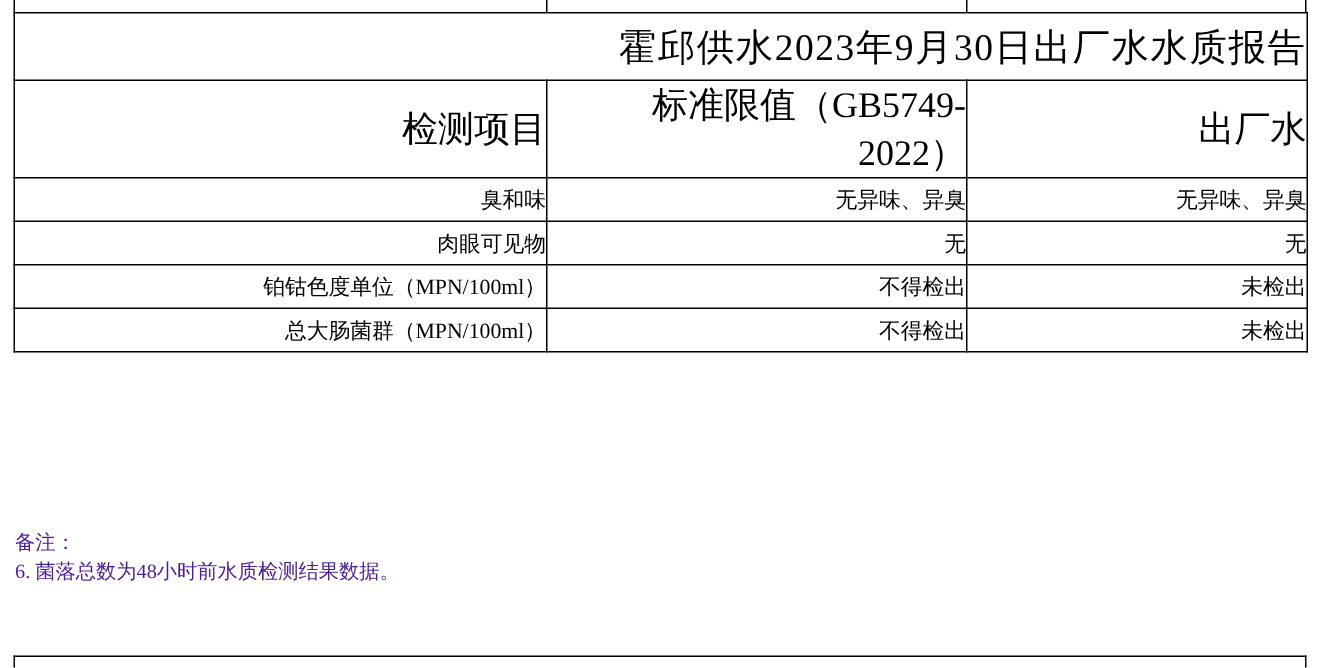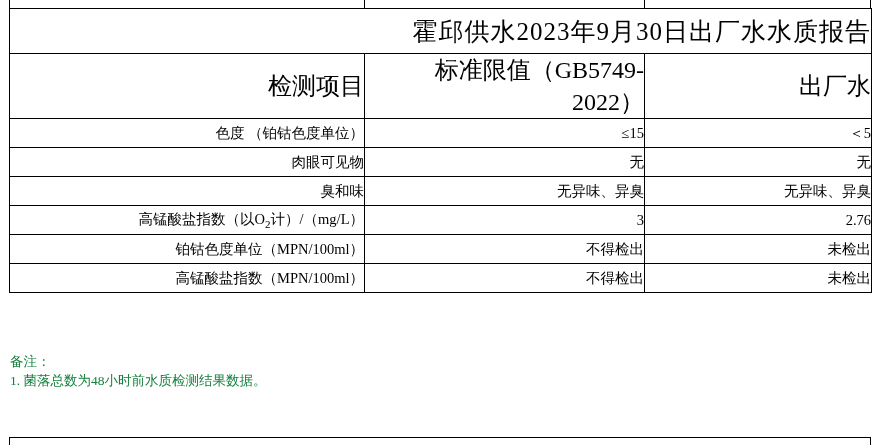--- a/index.html
+++ b/index.html
@@ -76,21 +76,21 @@
     font-size: 11px;
     vertical-align: sub;
   }
   .notes {
     position: absolute;
     left: 10px;
     top: 352px;
     width: 700px;
     font-size: 13.5px;
     line-height: 19px;
-    color: #15803d;
+    color: #4c1d95;
   }
   .notes div {
     white-space: nowrap;
   }
   
   .bottom-strip {
     position: absolute;
     left: 9px;
     top: 437px;
     width: 862px;
@@ -120,52 +120,42 @@
       <tr>
         <td class="title-cell" colspan="3">霍邱供水2023年9月30日出厂水水质报告</td>
       </tr>
       <tr>
         <td class="head-cell">检测项目</td>
         <td class="head-cell">标准限值（GB5749-2022）</td>
         <td class="head-cell">出厂水</td>
       </tr>
 
       <tr>
-        <td class="body-cell">色度 （铂钴色度单位）</td>
-        <td class="body-cell">≤15</td>
-        <td class="body-cell">＜5</td>
+        <td class="body-cell">臭和味</td>
+        <td class="body-cell">无异味、异臭</td>
+        <td class="body-cell">无异味、异臭</td>
       </tr>
       <tr>
         <td class="body-cell">肉眼可见物</td>
         <td class="body-cell">无</td>
         <td class="body-cell">无</td>
       </tr>
       <tr>
-        <td class="body-cell">臭和味</td>
-        <td class="body-cell">无异味、异臭</td>
-        <td class="body-cell">无异味、异臭</td>
-      </tr>
-      <tr>
-        <td class="body-cell"><span>高锰酸盐指数（以O</span><span class="sub">2</span><span>计）/（mg/L）</span></td>
-        <td class="body-cell">3</td>
-        <td class="body-cell">2.76</td>
-      </tr>
-      <tr>
         <td class="body-cell">铂钴色度单位（MPN/100ml）</td>
         <td class="body-cell">不得检出</td>
         <td class="body-cell">未检出</td>
       </tr>
       <tr>
-        <td class="body-cell">高锰酸盐指数（MPN/100ml）</td>
+        <td class="body-cell">总大肠菌群（MPN/100ml）</td>
         <td class="body-cell">不得检出</td>
         <td class="body-cell">未检出</td>
       </tr>
     </tbody>
   </table>
 
   <div class="notes">
     <div>备注：</div>
-    <div>1. 菌落总数为48小时前水质检测结果数据。</div>
+    <div>6. 菌落总数为48小时前水质检测结果数据。</div>
   </div>
 
   <div class="bottom-strip"></div>
 
 </div>
 
 </body></html>

